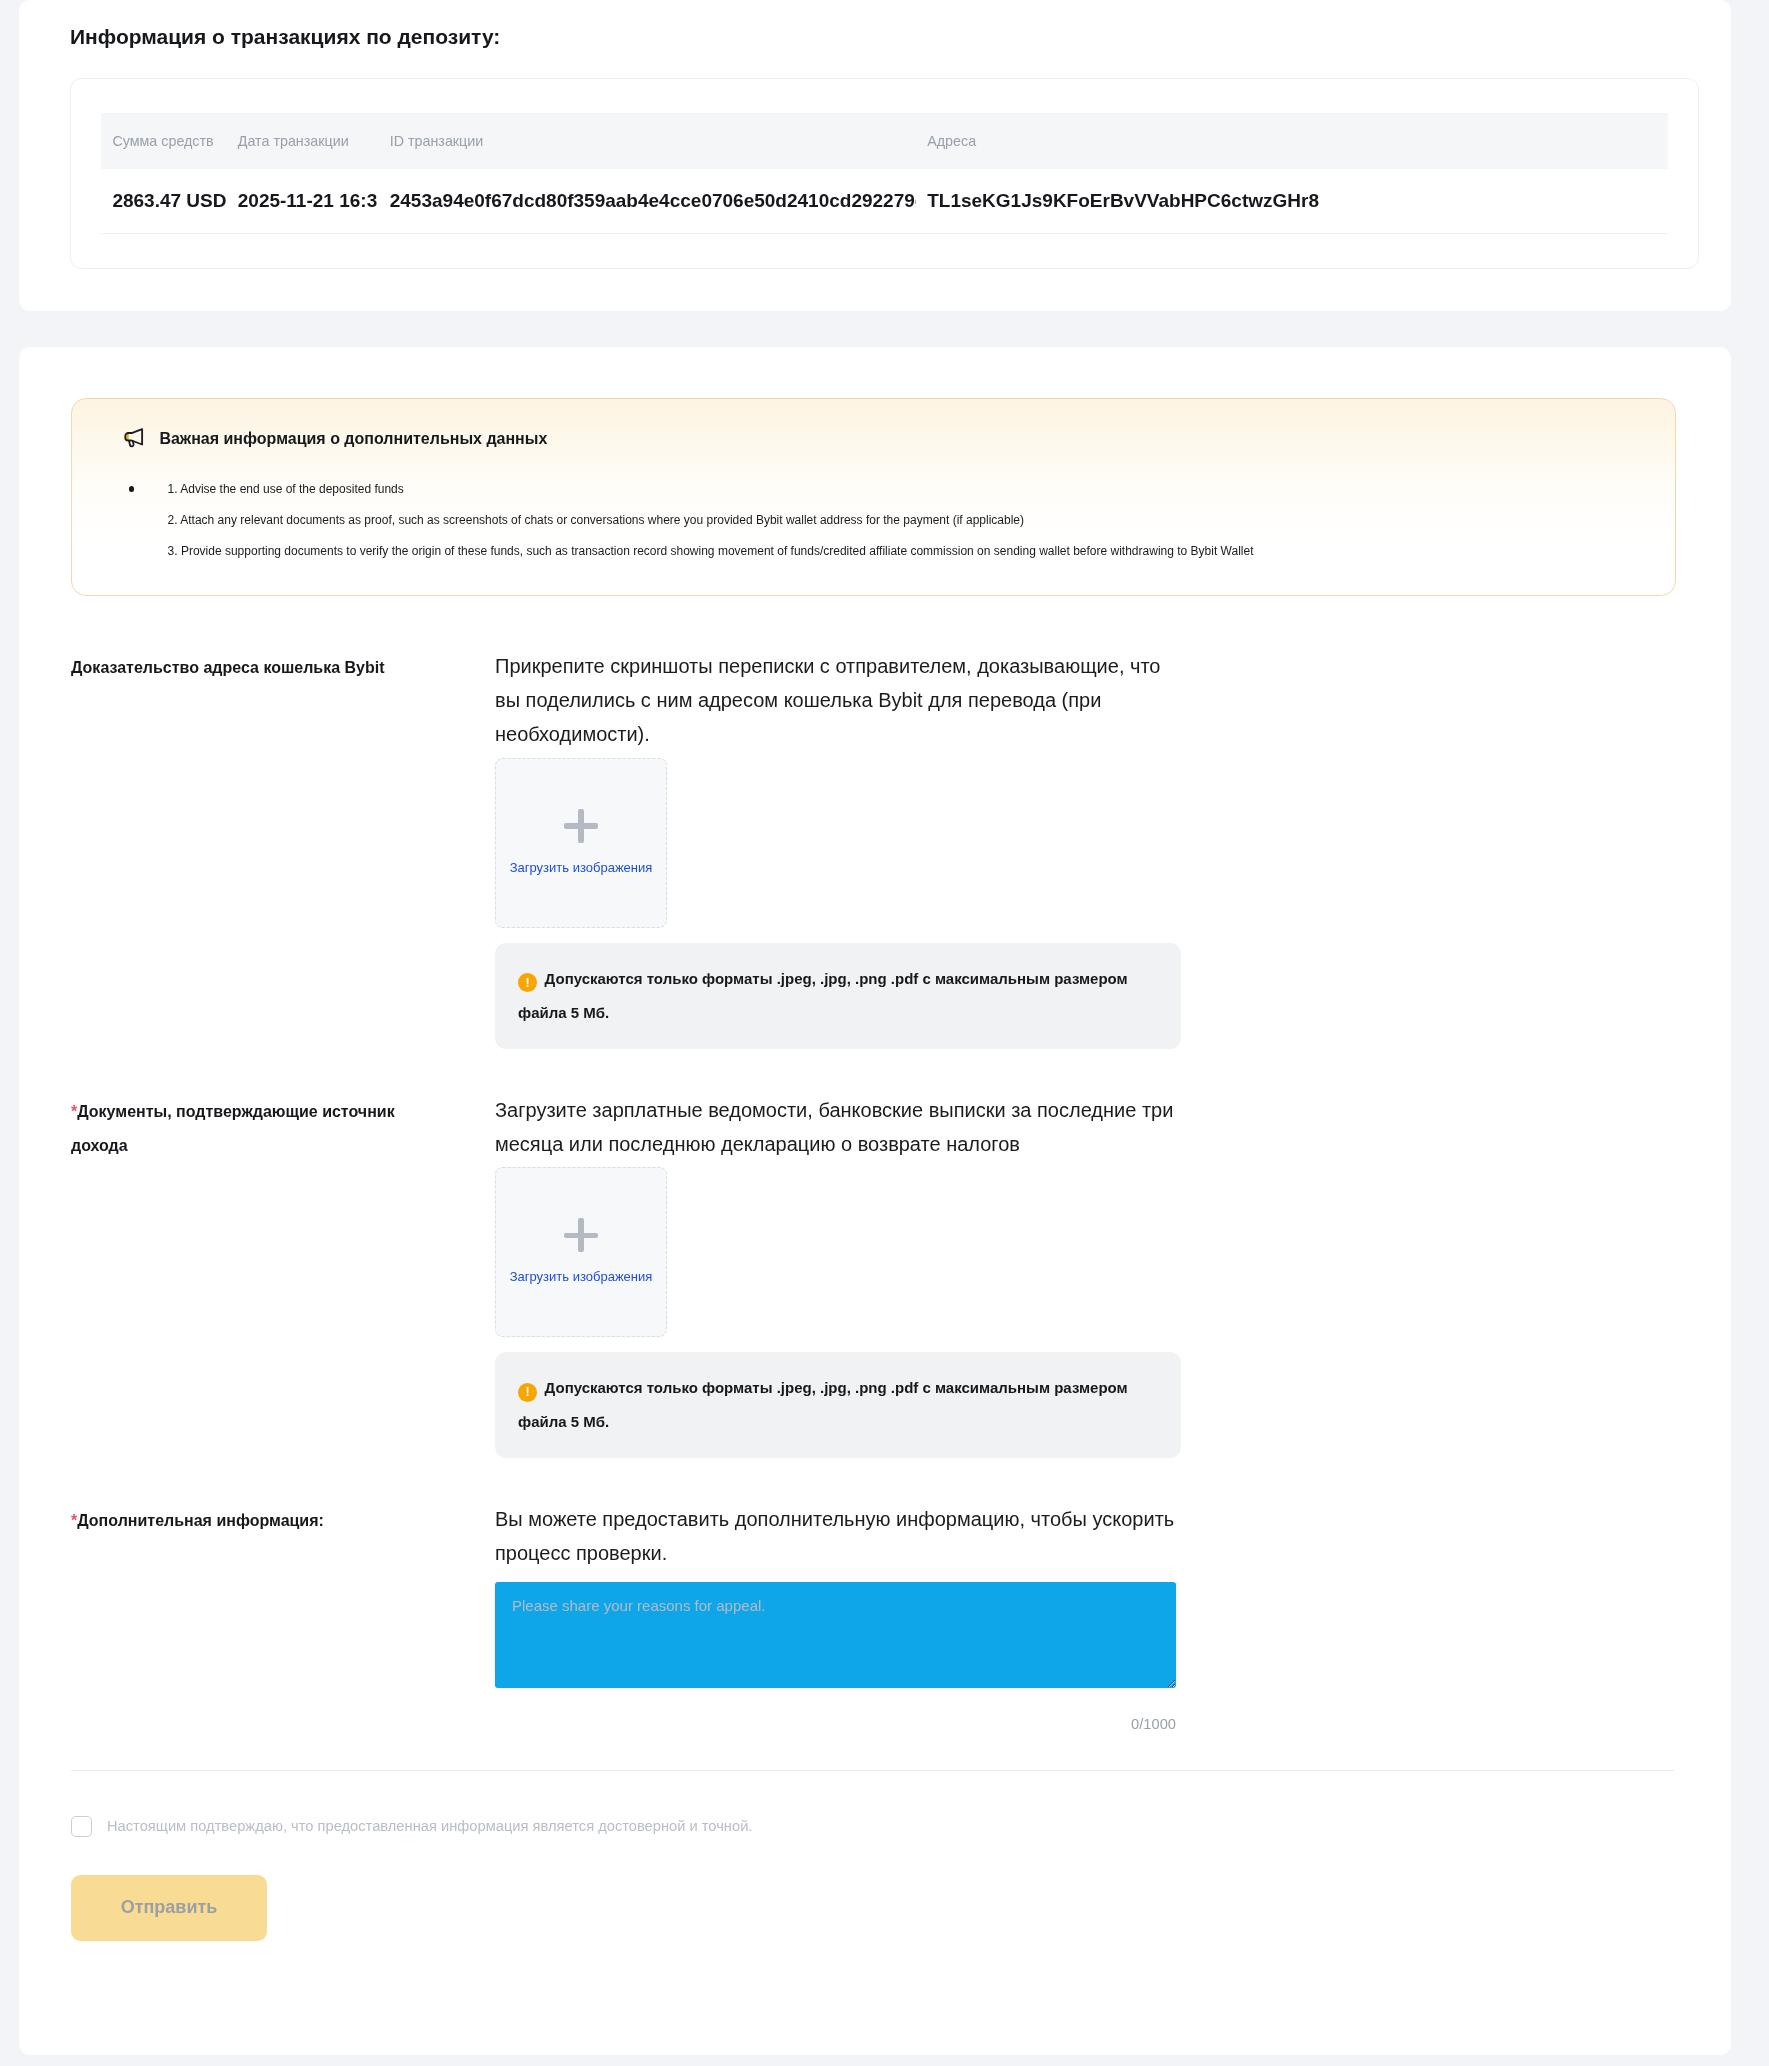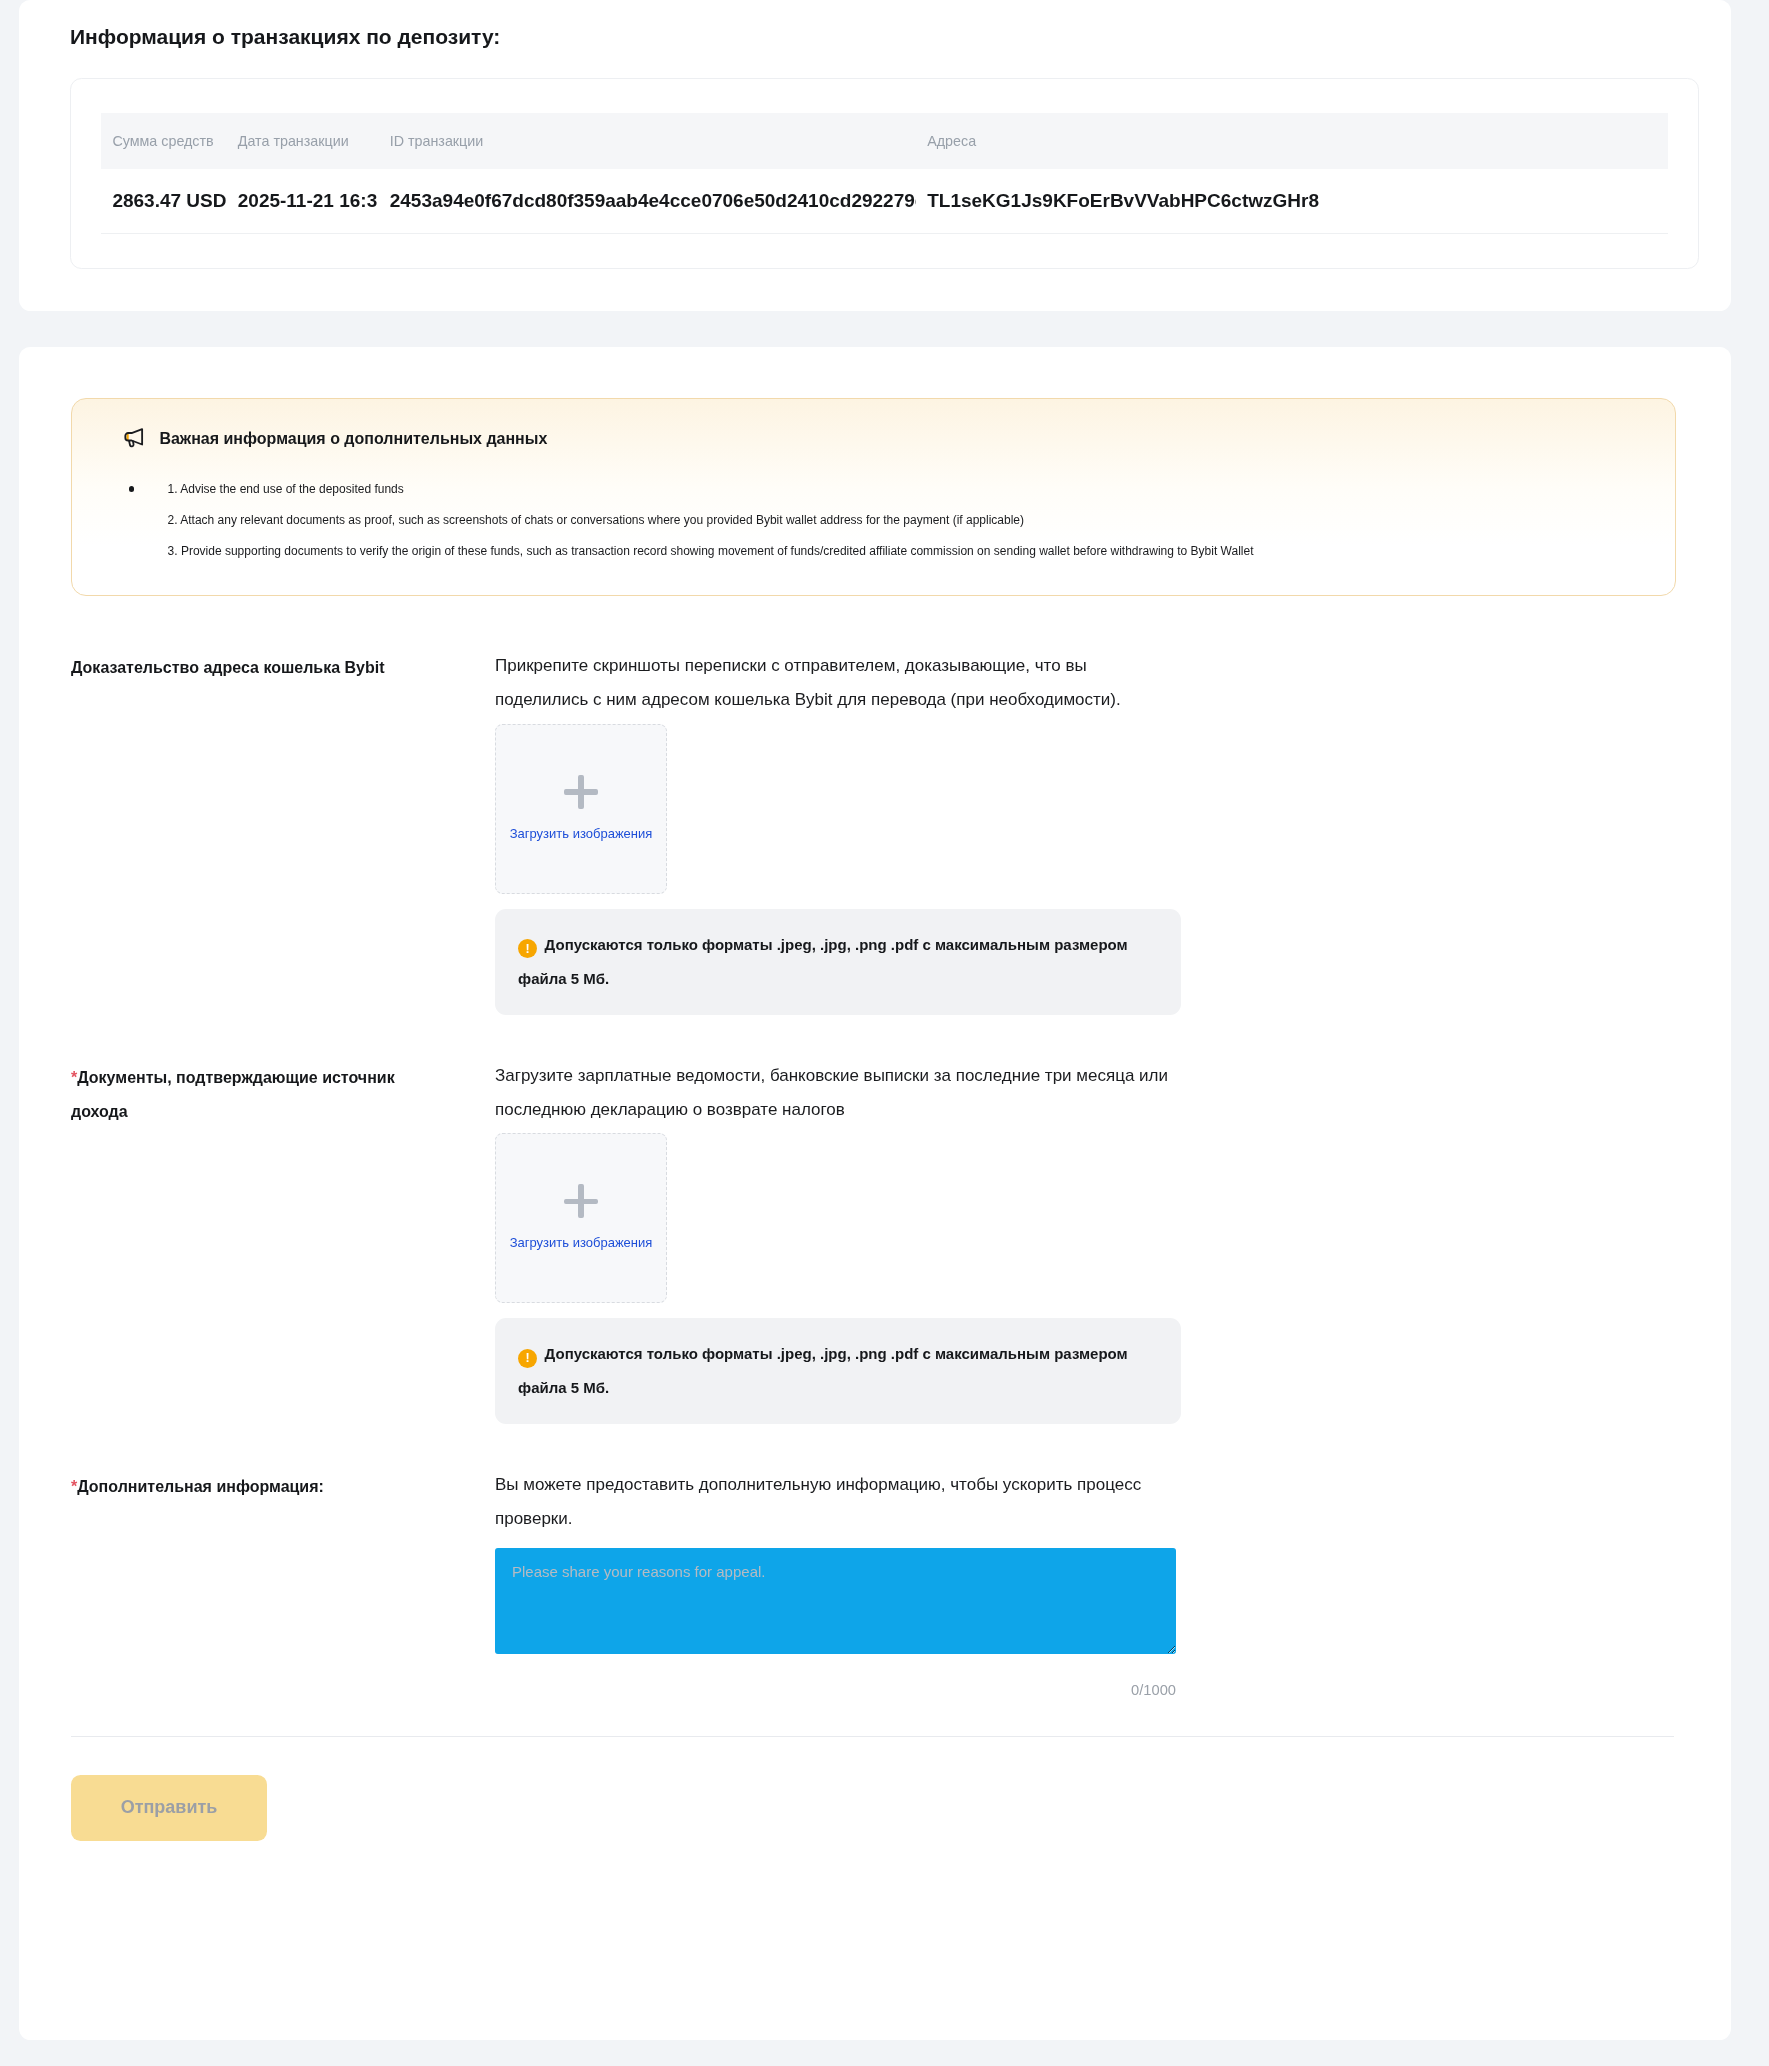--- a/index.html
+++ b/index.html
@@ -29,21 +29,21 @@
   .bullet-dot { width:5.7px; height:5.7px; border-radius:50%; background:#16181b; margin:12.4px 13.3px 0 7.6px; flex:0 0 auto; }
   .announce-lines { font-size:12px; color:#1a1b1e; line-height:31px; max-width:1484px;margin-left:20px; }
 
   
   .form { margin-top:53px; padding-left:20px; }
   .form-row { display:flex; margin-bottom:44px; }
   .form-label { width:424px; flex:0 0 auto; padding-top:1.9px; }
   .form-label .inner { max-width:338px; font-size:16px; font-weight:bold; line-height:34px; color:#16181b; }
   .star { color:#e35461; font-weight:bold; }
   .form-value { width:686px; flex:0 0 auto; }
-  .desc { font-size:17px; line-height:34px; color:#1b1c1f; }
+  .desc { font-size:20px; line-height:34px; color:#1b1c1f; }
 
   .upload-box { margin-top:6.7px; width:172px; height:170px; background:#f7f8fa; border:1px dashed #d8dbe0;
                 border-radius:7.6px; display:flex; flex-direction:column; align-items:center; justify-content:center;
                 cursor:pointer; }
   .plus-icon { position:relative; width:34px; height:34px; margin-bottom:15px; }
   .plus-icon::before, .plus-icon::after { content:""; position:absolute; background:#b4bac3; border-radius:1.9px; }
   .plus-icon::before { left:0; top:14.3px; width:34px; height:5.7px; }
   .plus-icon::after  { top:0; left:14.3px; height:34px; width:5.7px; }
   .upload-label { font-size:13px; line-height:19px; color:#1d4ed8; text-align:center; }
 
@@ -170,18 +170,22 @@
           <div class="desc">Вы можете предоставить дополнительную информацию, чтобы ускорить процесс проверки.</div>
           <textarea class="appeal" placeholder="Please share your reasons for appeal." style=""></textarea>
           <div class="counter">0/1000</div>
         </div>
       </div>
 
     </div>
 
     <hr class="divider">
 
+    <div class="confirm-row">
+      <input type="checkbox" class="checkbox" style="">
+      <span class="confirm-label">Настоящим подтверждаю, что предоставленная информация является достоверной и точной.</span>
+    </div>
 
     <button class="submit-btn">Отправить</button>
 
   </div>
 </div>
 
 
 </body></html>

